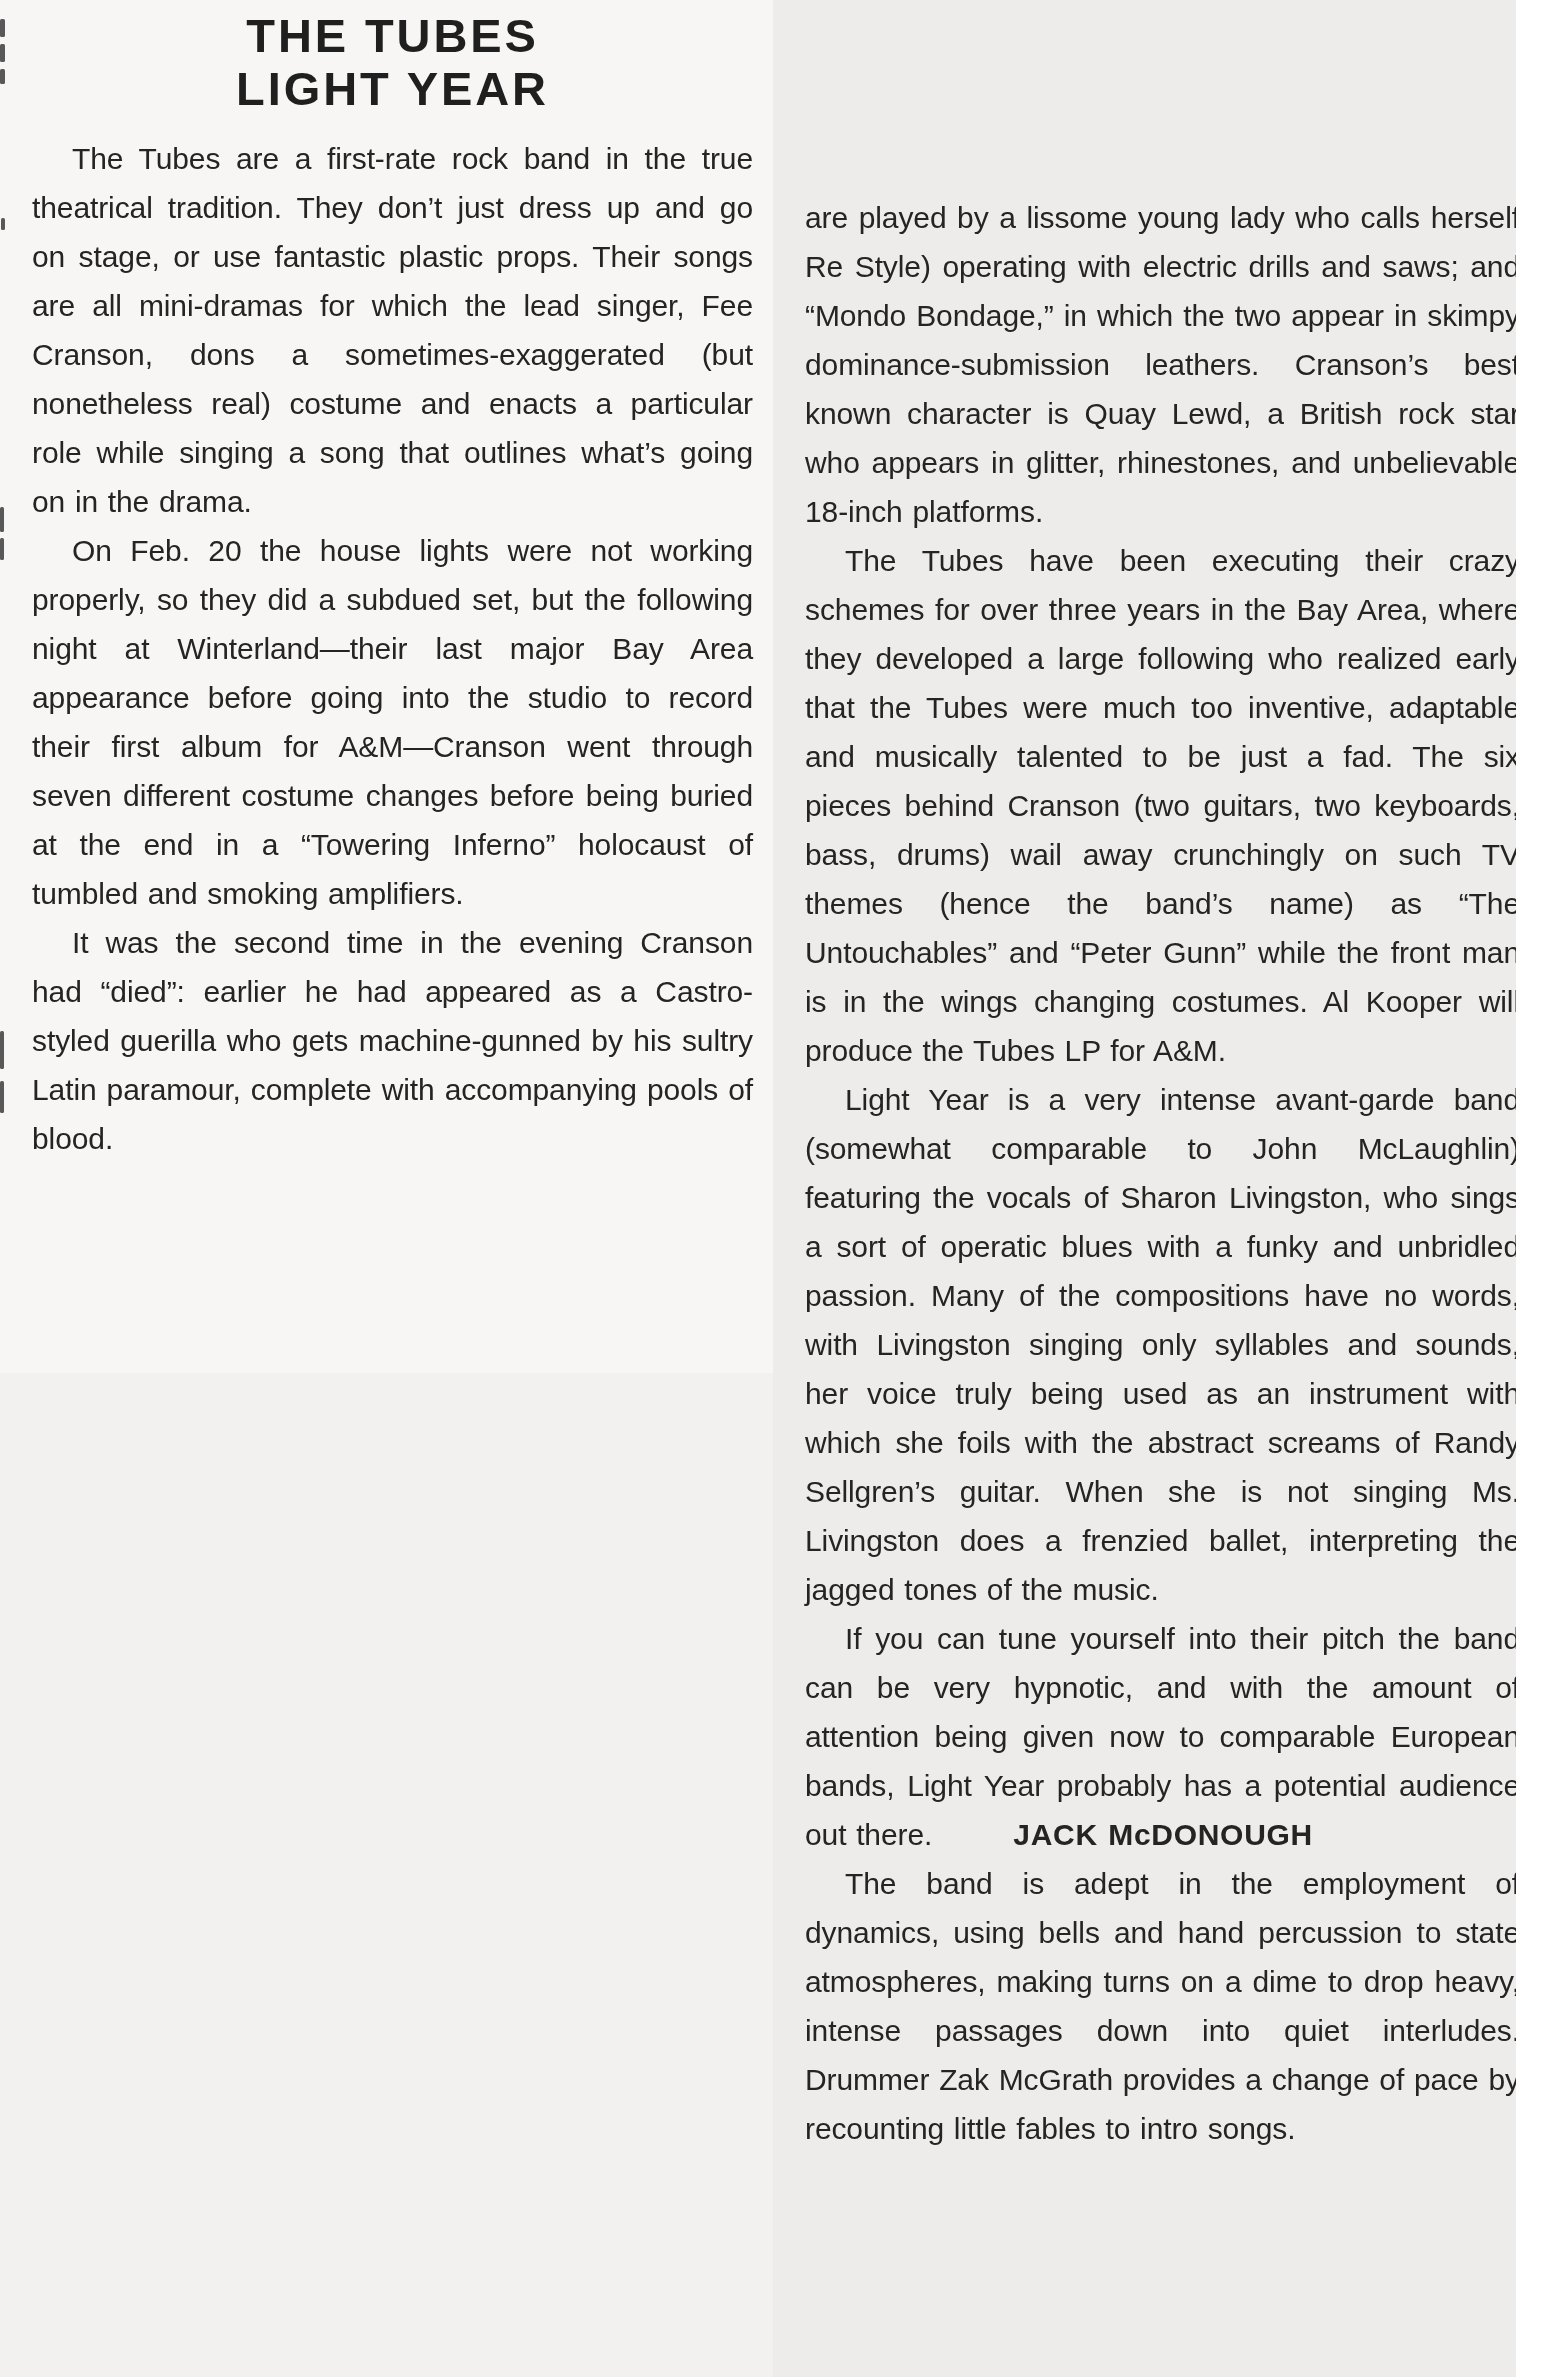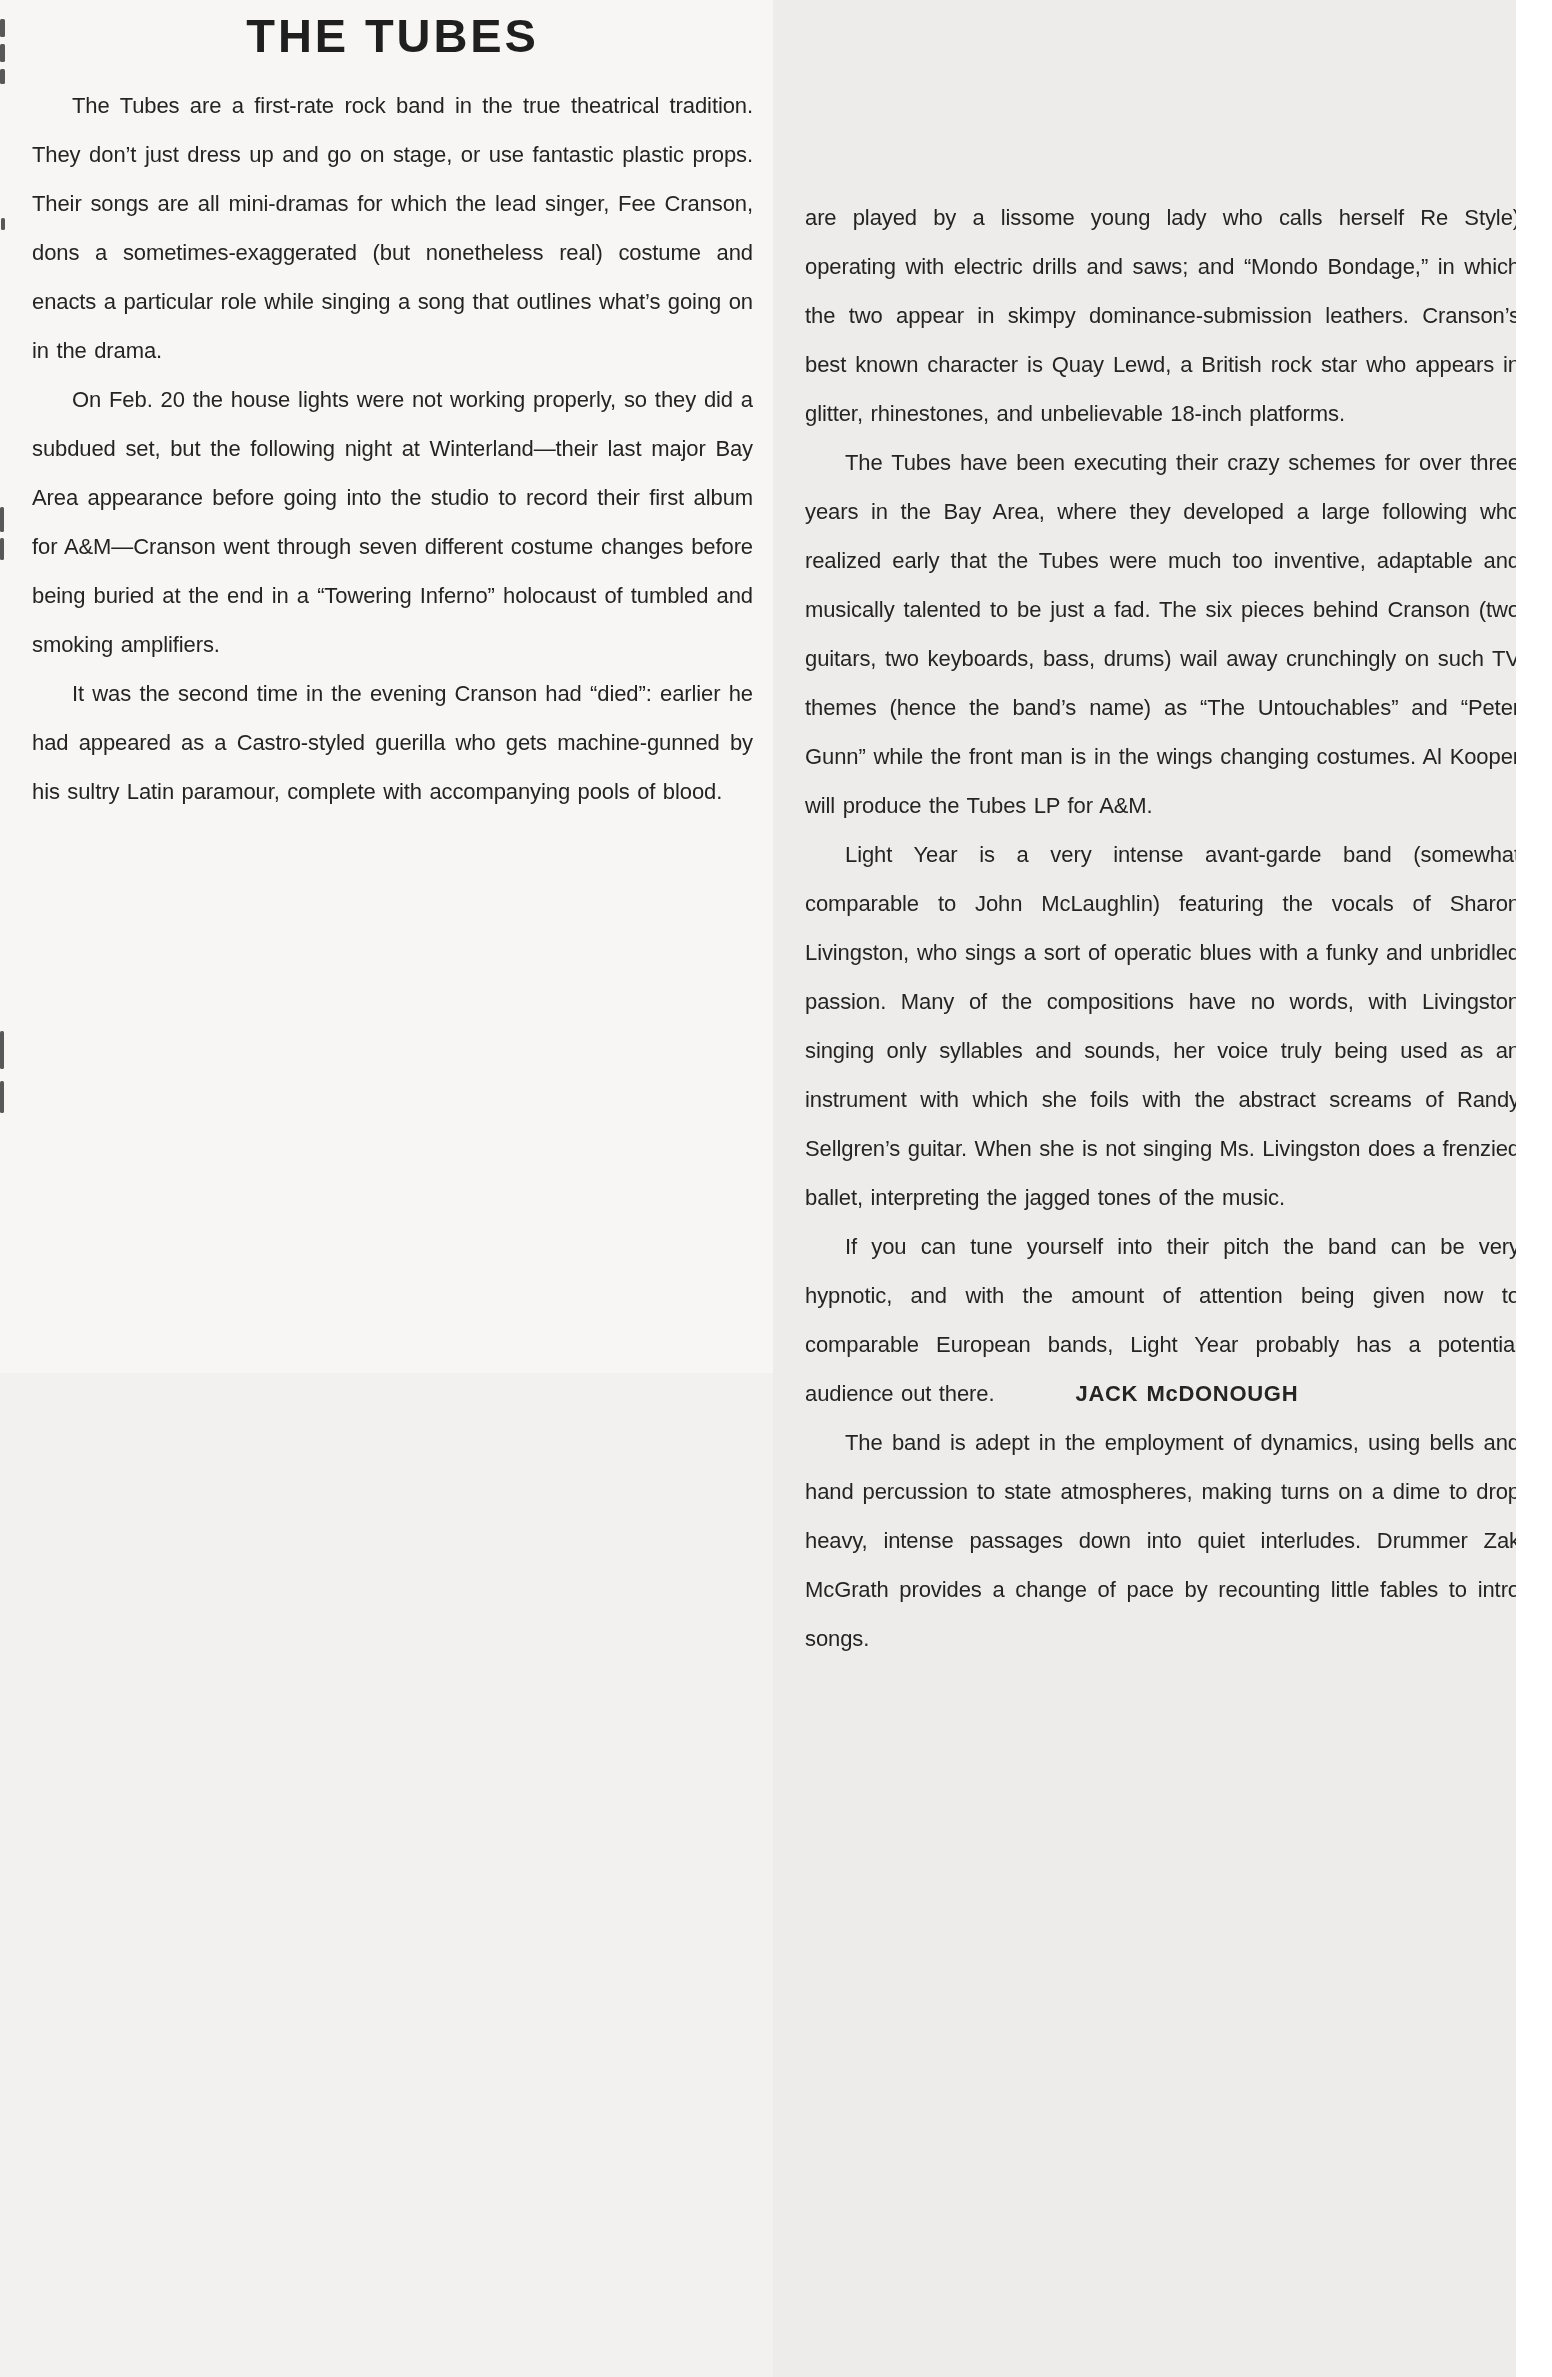--- a/index.html
+++ b/index.html
@@ -46,21 +46,21 @@
     font-family: "Liberation Serif", "DejaVu Serif", serif;
     font-style: italic;
     font-size: 37px;
     line-height: 41px;
     letter-spacing: 1.5px;
     color: #232323;
   }
 
   p.body {
     margin: 0;
-    font-size: 22px;
+    font-size: 30px;
     line-height: 49px;
     text-align: justify;
     word-spacing: 1.5px;
     letter-spacing: -0.1px;
   }
   p.body.indent { text-indent: 40px; }
   p.body.noindent { text-indent: 0; }
 
   .byline {
     font-weight: bold;
@@ -84,20 +84,21 @@
   <div class="scan-mark m4"></div>
   <div class="scan-mark m5"></div>
   <div class="scan-mark m6"></div>
   <div class="scan-mark m7"></div>
   <div class="scan-mark m8"></div>
 
   <div class="col col-left">
     <header class="article-header">
       <h1 class="title">
         <span class="title-line">THE TUBES</span>
+        <span class="title-line">LIGHT YEAR</span>
       </h1>
     </header>
 
     <p class="body indent">The Tubes are a first-rate rock band in the true theatrical tradition. They don’t just dress up and go on stage, or use fantastic plastic props. Their songs are all mini-dramas for which the lead singer, Fee Cranson, dons a sometimes-exaggerated (but nonetheless real) costume and enacts a particular role while singing a song that outlines what’s going on in the drama.</p>
     <p class="body indent">On Feb. 20 the house lights were not working properly, so they did a subdued set, but the following night at Winterland—their last major Bay Area appearance before going into the studio to record their first album for A&amp;M—Cranson went through seven different costume changes before being buried at the end in a “Towering Inferno” holocaust of tumbled and smoking amplifiers.</p>
     <p class="body indent">It was the second time in the evening Cranson had “died”: earlier he had appeared as a Castro-styled guerilla who gets machine-gunned by his sultry Latin paramour, complete with accompanying pools of blood.</p>
   </div>
 
   <div class="col col-right">
     <p class="body noindent">are played by a lissome young lady who calls herself Re Style) operating with electric drills and saws; and “Mondo Bondage,” in which the two appear in skimpy dominance-submission leathers. Cranson’s best known character is Quay Lewd, a British rock star who appears in glitter, rhinestones, and unbelievable 18-inch platforms.</p>

